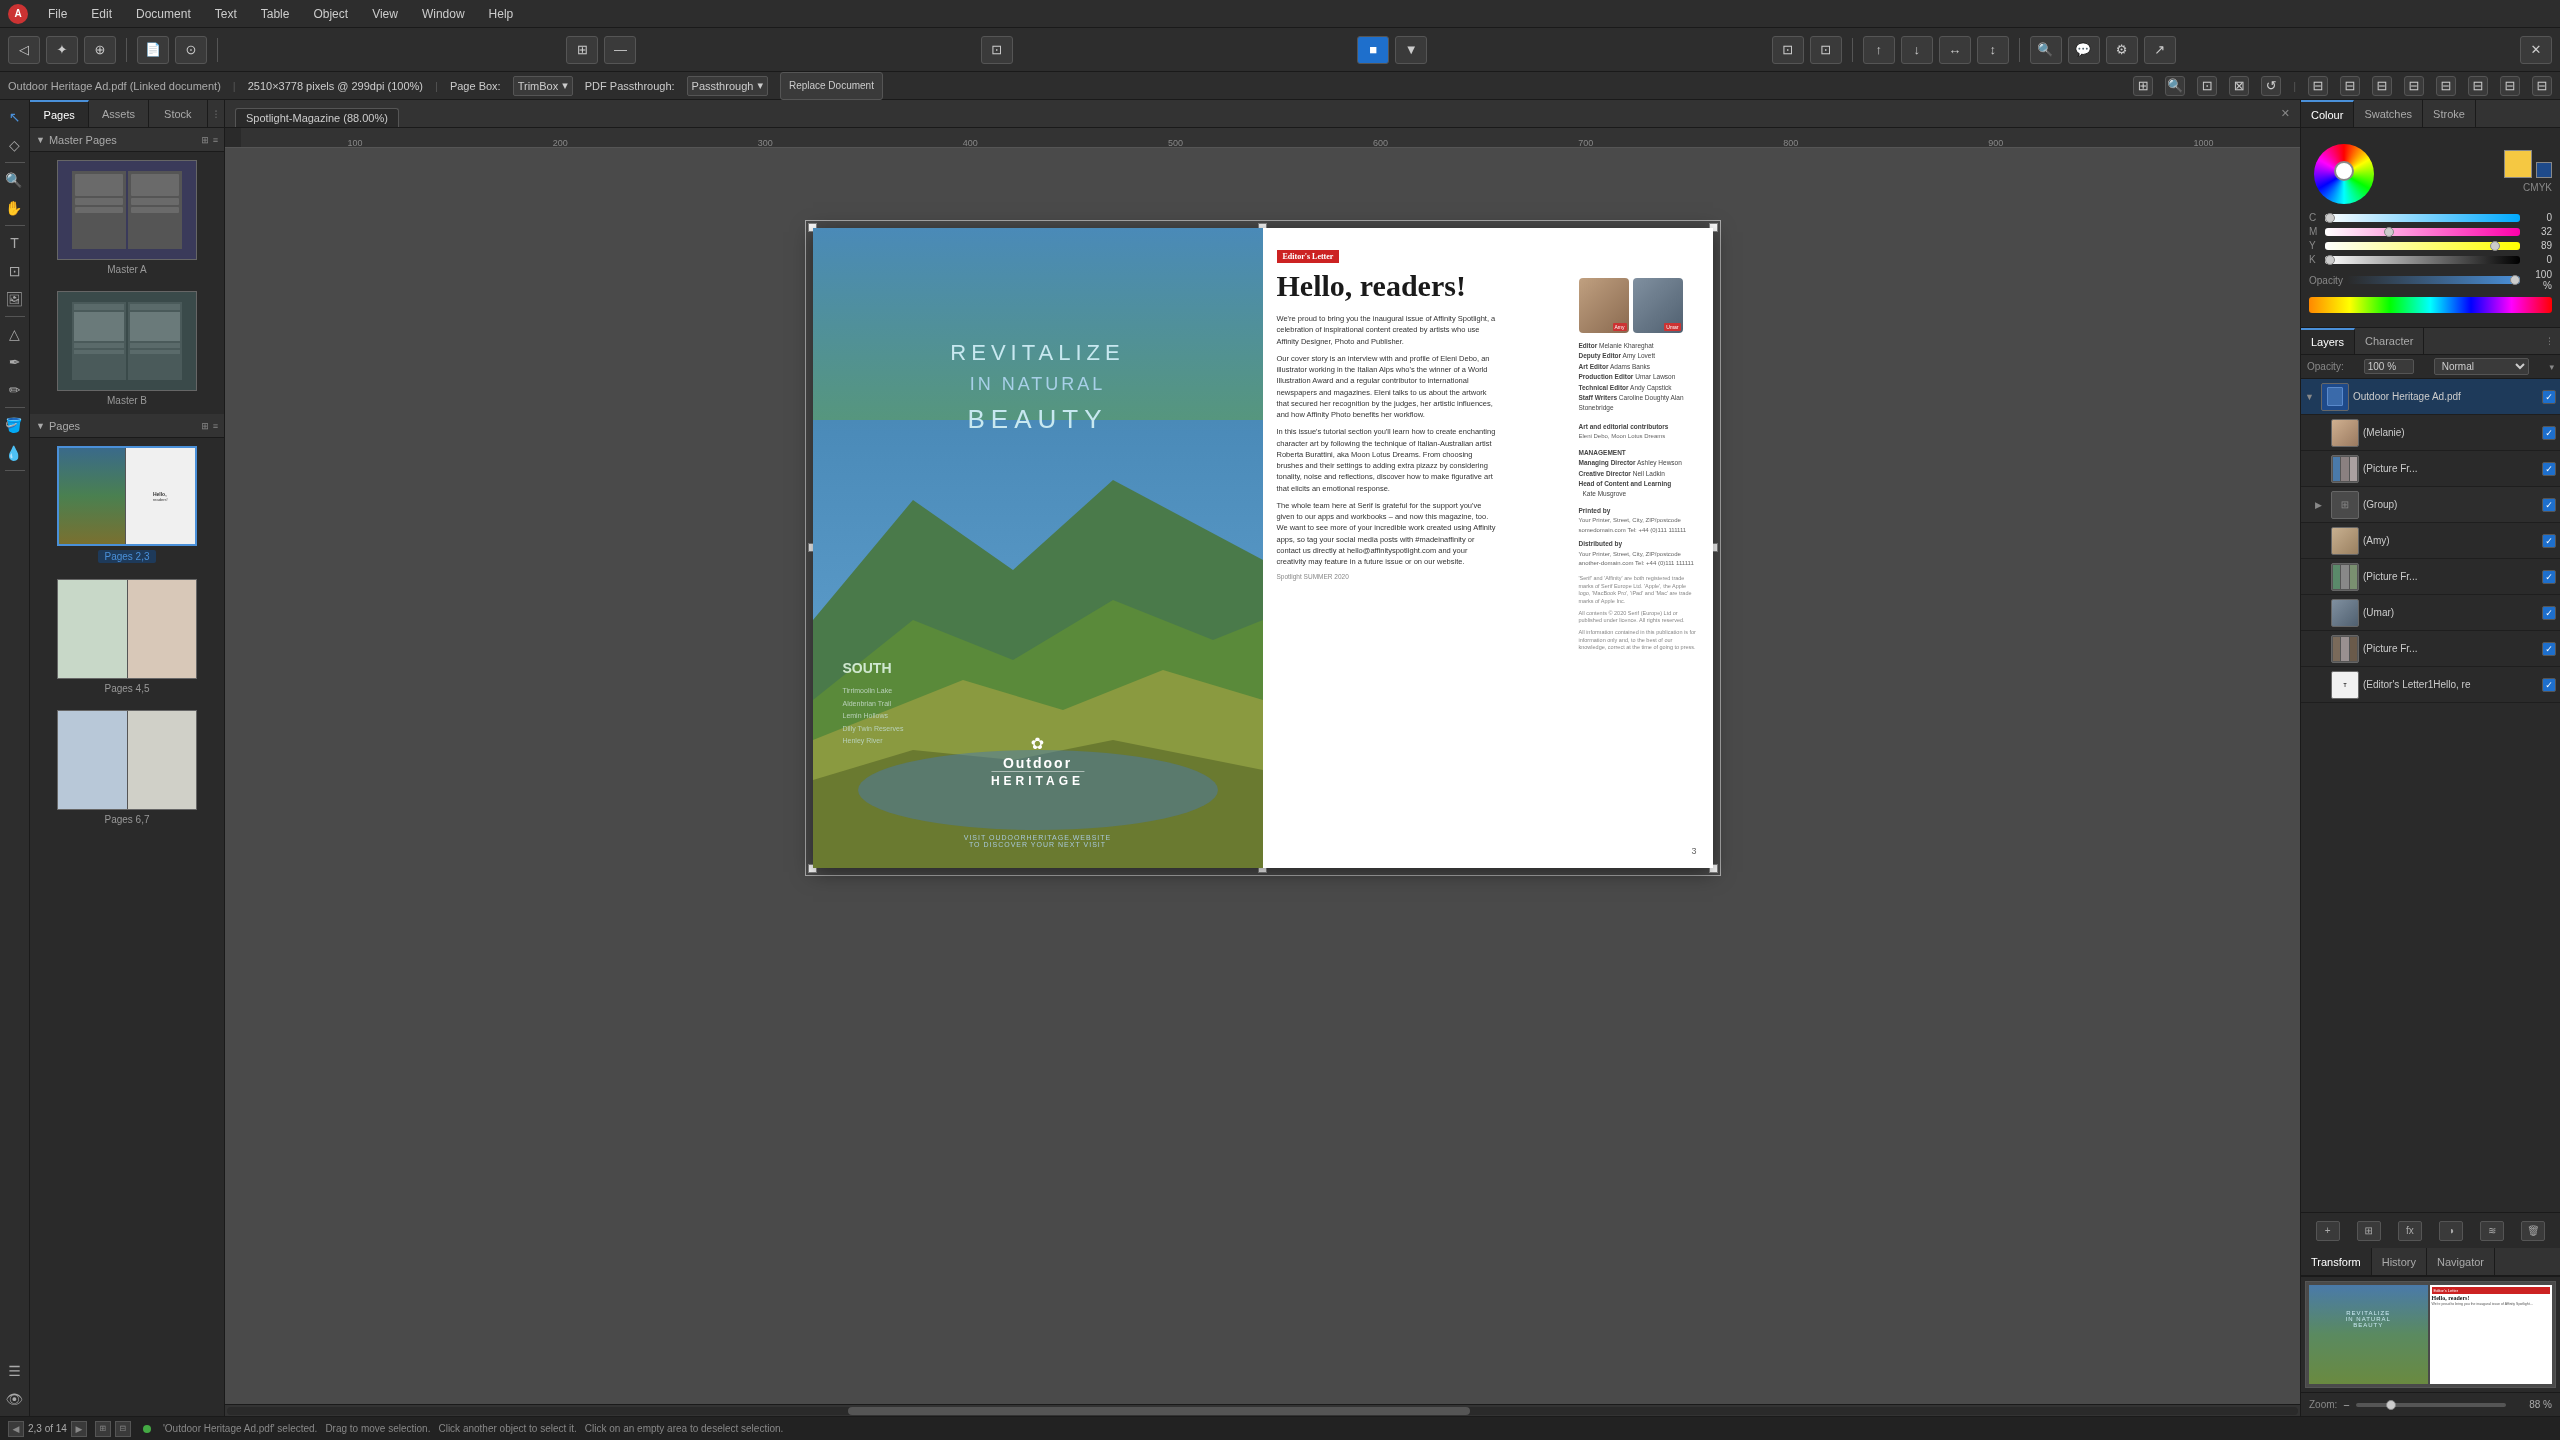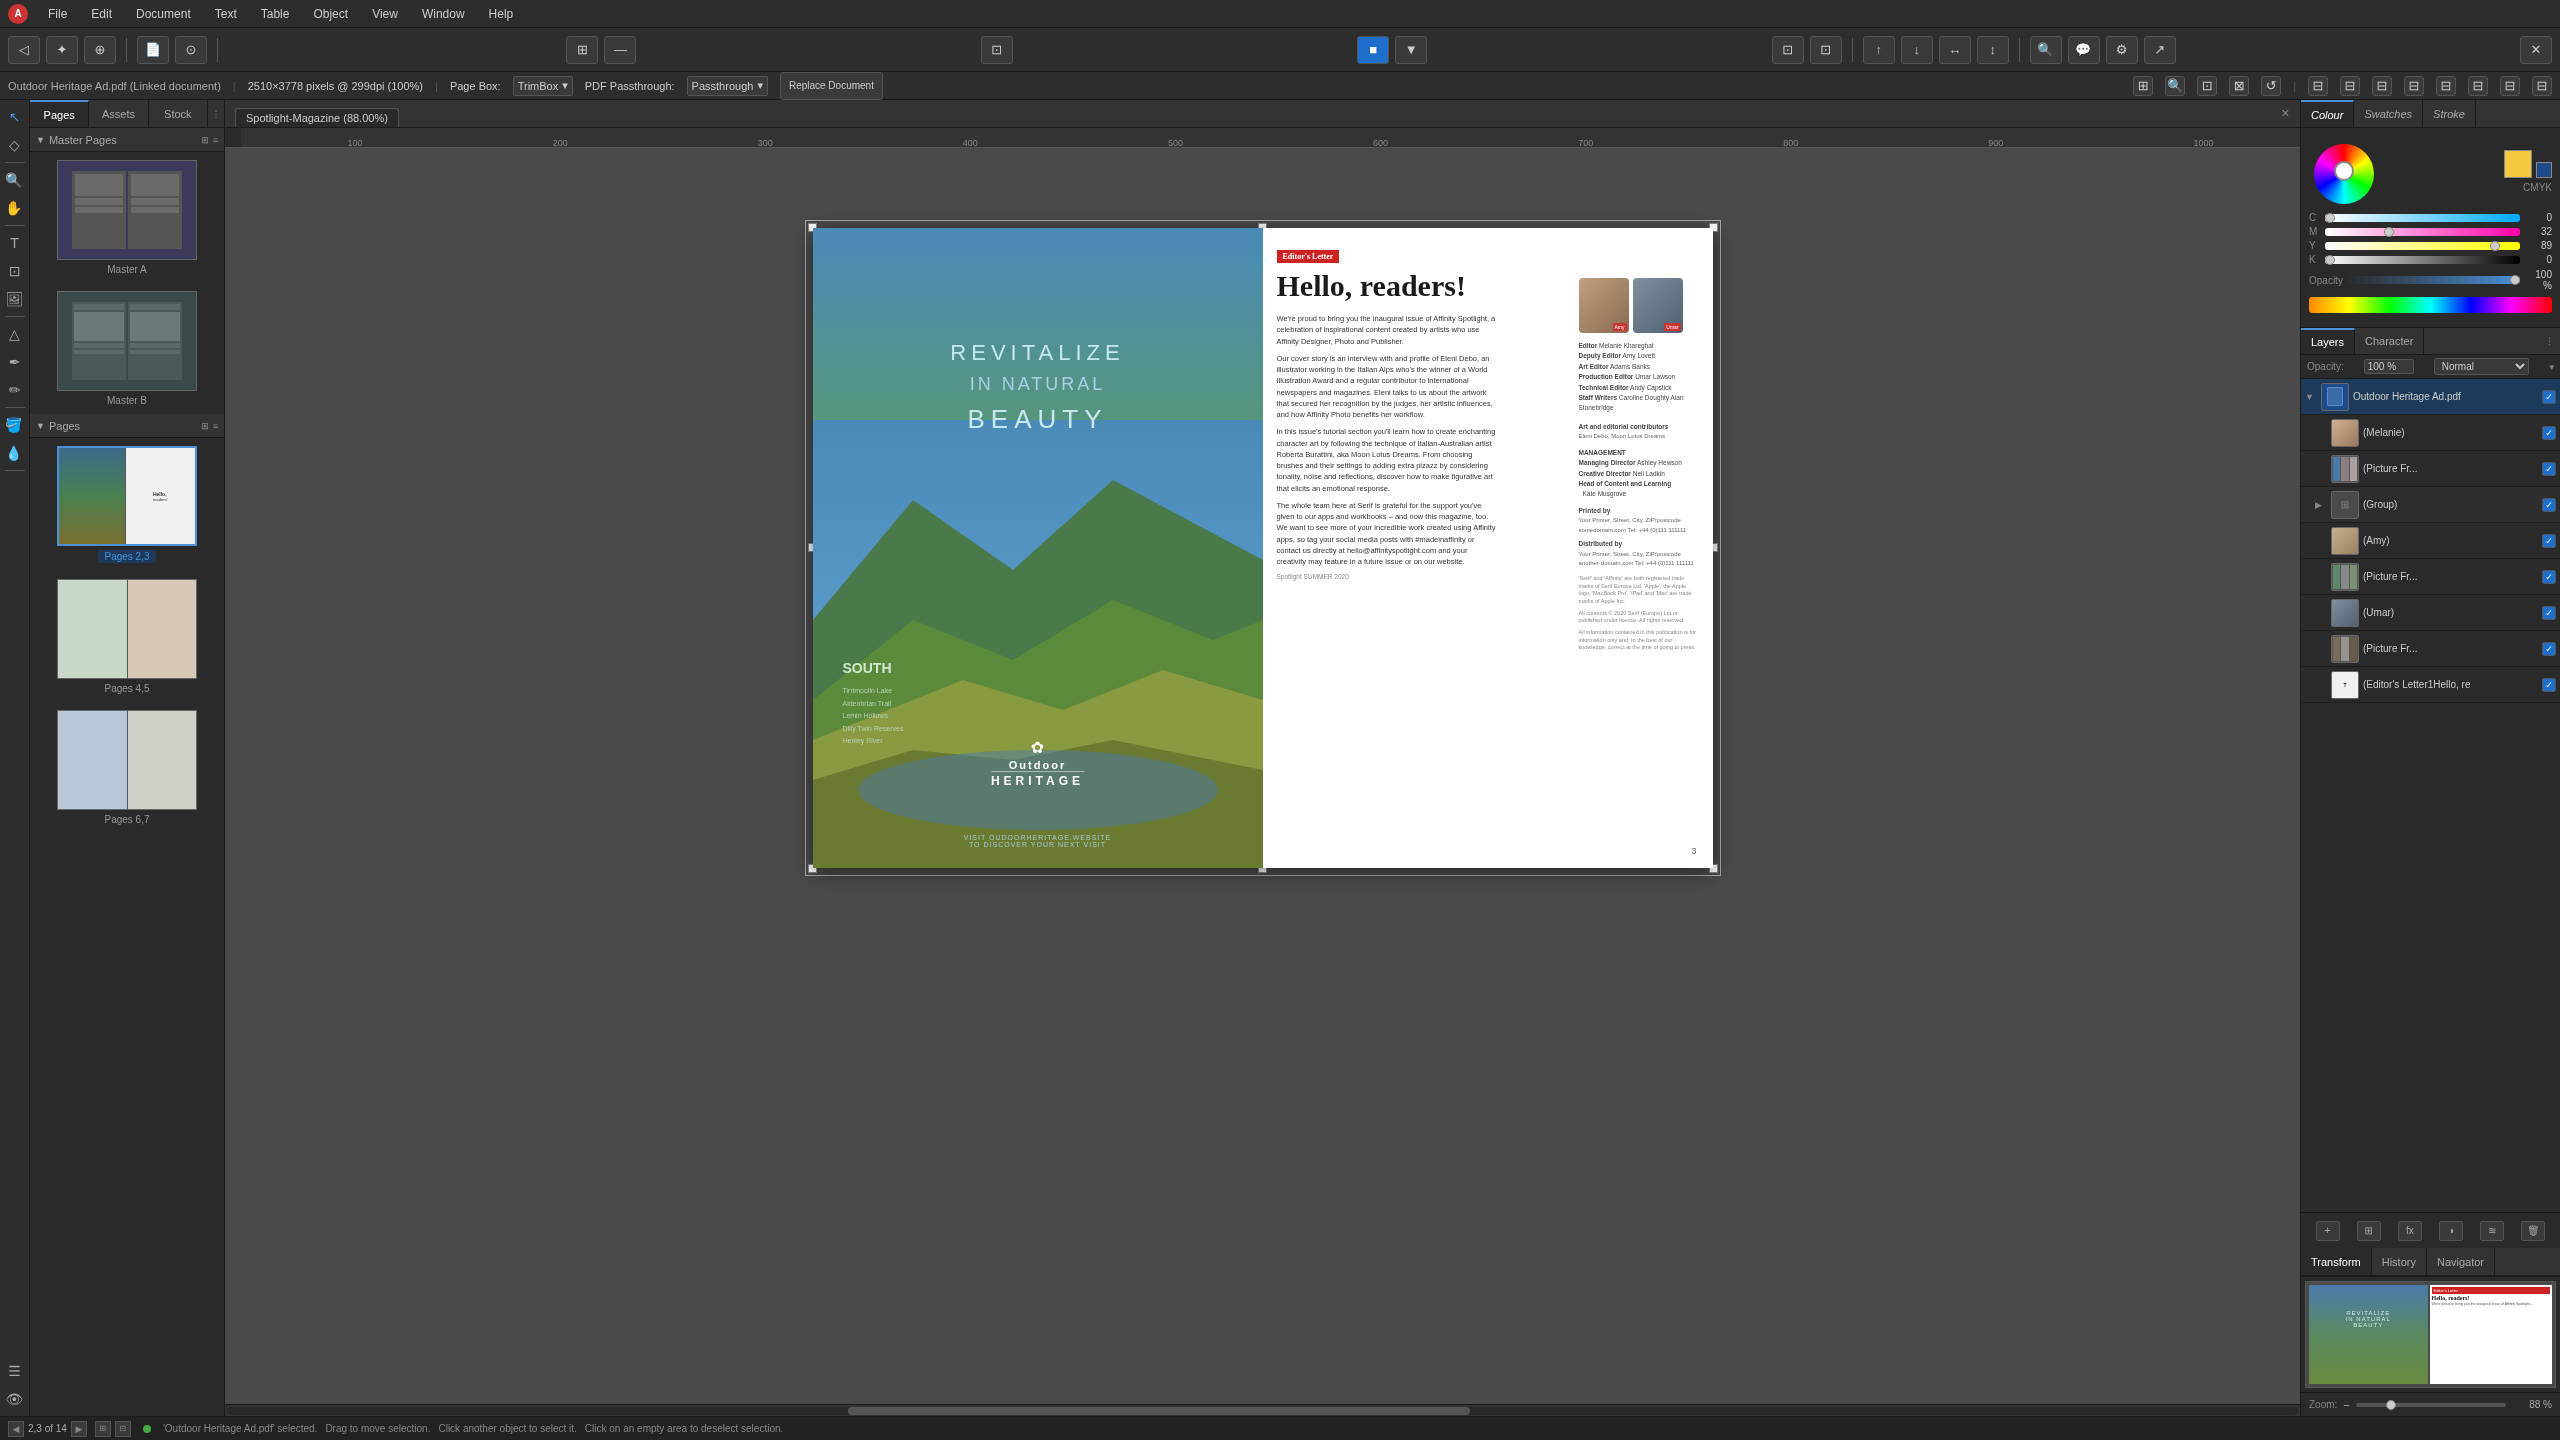--- a/index.html
+++ b/index.html
@@ -82,21 +82,21 @@
     .staff-table .section-title { font-weight: bold; margin-top: 6px; font-size: 6.5px; }
     .page-number { position: absolute; bottom: 12px; right: 16px; font-size: 9px; color: #666; }
     .signature-area { margin-top: 10px; }
     .signature-img { font-family: 'Brush Script MT', cursive; font-size: 28px; color: #1a6aaa; }
     .editor-name { font-weight: bold; font-size: 8px; color: #333; margin-top: 4px; }
     .editor-role { font-size: 7.5px; color: #666; }
     .editors-left { width: 220px; }
 
     
     .right-panel { width: 260px; background: #2a2a2a; display: flex; flex-direction: column; border-left: 1px solid #1a1a1a; flex-shrink: 0; }
-    .right-panel-tabs { height: 28px; display: flex; background: #333; border-bottom: 1px solid #1a1a1a; font-style: italic; }
+    .right-panel-tabs { height: 28px; display: flex; background: #333; border-bottom: 1px solid #1a1a1a; }
     .right-panel-tab { padding: 0 10px; display: flex; align-items: center; font-size: 11px; color: #aaa; cursor: pointer; border-right: 1px solid #1a1a1a; }
     .right-panel-tab.active { color: white; background: #2a2a2a; border-top: 2px solid #4a90d9; }
 
     
     .color-panel { padding: 8px; }
     .color-wheel-area { display: flex; justify-content: center; padding: 8px 0; position: relative; }
     .color-wheel { width: 60px; height: 60px; border-radius: 50%; background: conic-gradient(red, yellow, lime, cyan, blue, magenta, red); position: relative; }
     .color-slider-row { display: flex; align-items: center; gap: 4px; margin-bottom: 3px; }
     .color-slider-label { width: 12px; font-size: 10px; color: #888; }
     .color-slider { flex: 1; height: 8px; border-radius: 3px; appearance: none; outline: none; cursor: pointer; }
@@ -471,21 +471,21 @@
                 <div class="loc-title" style="font-weight:bold;font-size:14px;color:#d0e8d0;margin-bottom:4px;">SOUTH</div>
                 <div style="font-size:7px;color:#b8d0b8;">Tirrimoolin Lake</div>
                 <div style="font-size:7px;color:#b8d0b8;">Aldenbrian Trail</div>
                 <div style="font-size:7px;color:#b8d0b8;">Lemin Hollows</div>
                 <div style="font-size:7px;color:#b8d0b8;">Dilly Twin Reserves</div>
                 <div style="font-size:7px;color:#b8d0b8;">Henley River</div>
               </div>
 
               <div class="outdoor-logo">
                 <div style="font-size:16px;color:white;margin-bottom:2px;">✿</div>
-                <div style="font-size:11px;letter-spacing:2px;font-weight:bold;color:white;">Outdoor</div>
+                <div style="font-size:14px;letter-spacing:2px;font-weight:bold;color:white;">Outdoor</div>
                 <div style="font-size:12px;letter-spacing:4px;font-weight:bold;color:white;border-top:1px solid rgba(255,255,255,0.5);padding-top:2px;">HERITAGE</div>
               </div>
 
               <div class="outdoor-footer">
                 <div style="font-size:7px;letter-spacing:1px;color:#a8c8d8;text-align:center;white-space:pre-line;">VISIT OUDOORHERITAGE.WEBSITE
 TO DISCOVER YOUR NEXT VISIT</div>
               </div>
             </div>
 
             <div class="page-right">

